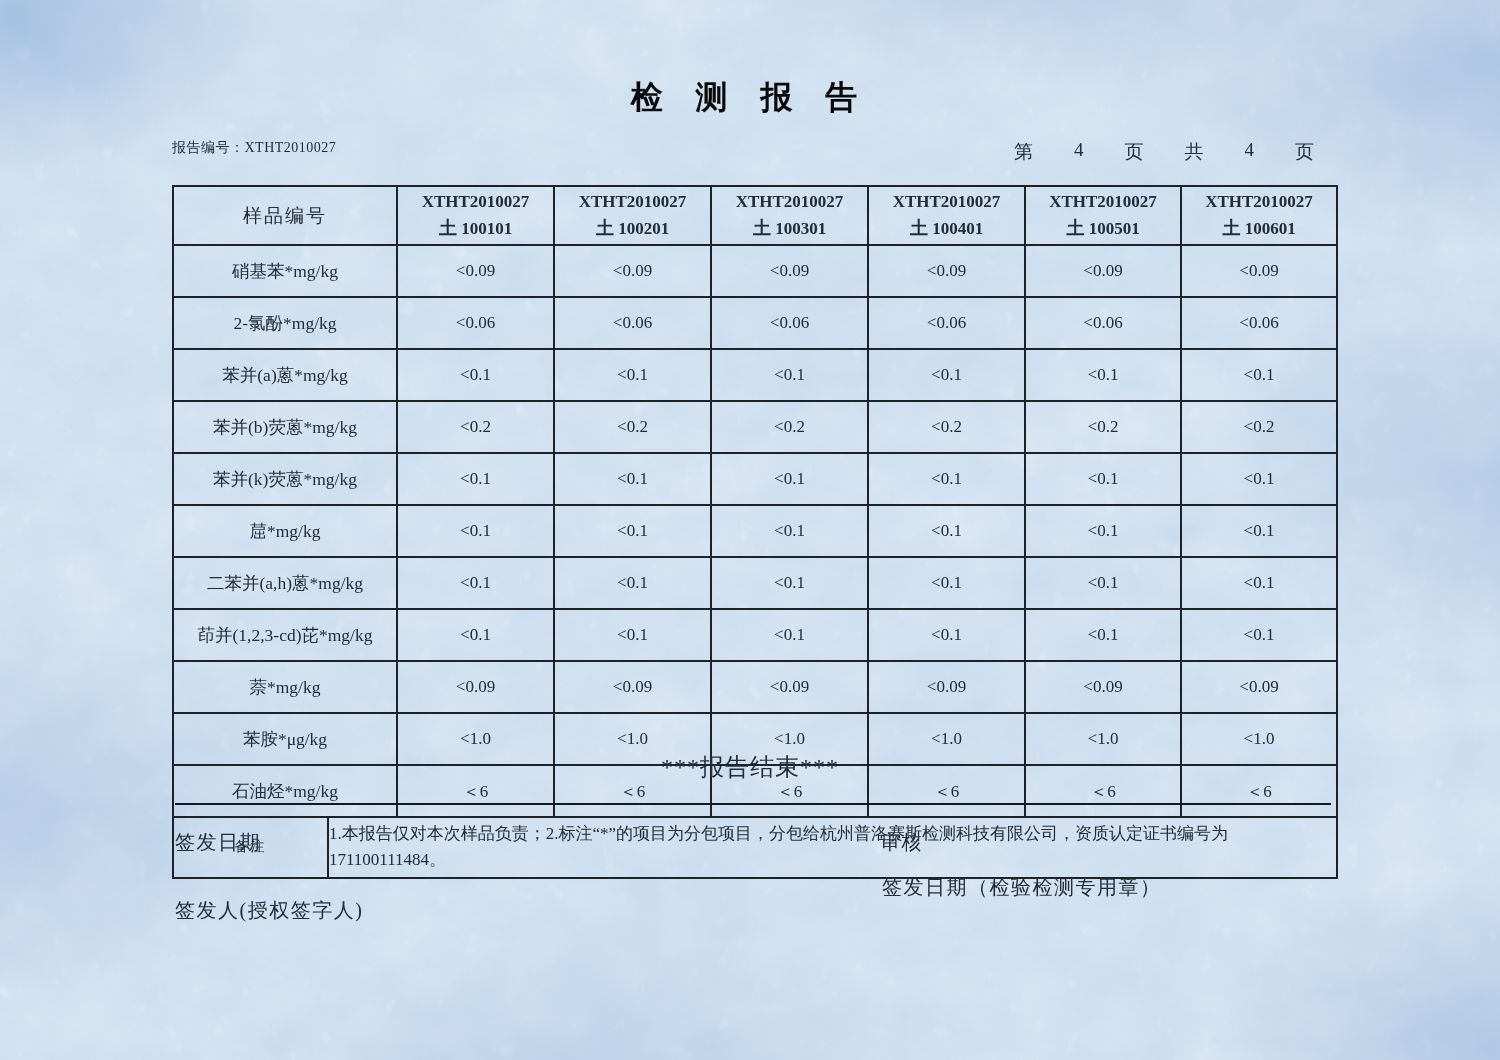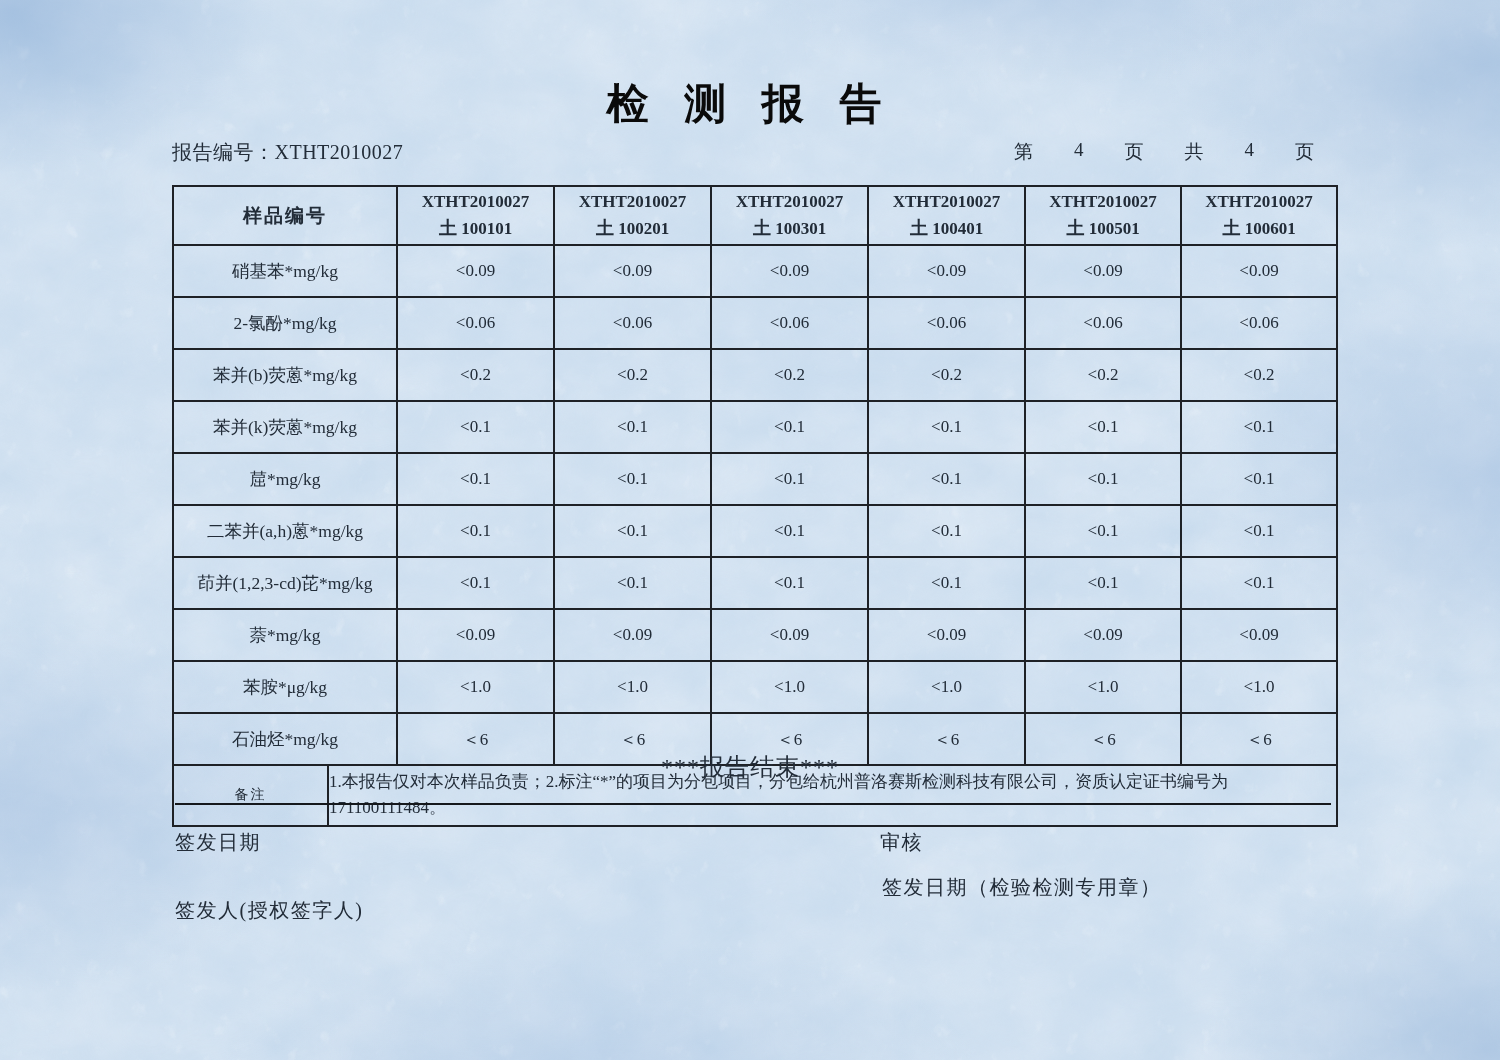--- a/index.html
+++ b/index.html
@@ -21,47 +21,47 @@
       radial-gradient(520px 300px at 1% 76%,  rgba(128,164,210,.30), transparent 62%),
       radial-gradient(640px 220px at 40% 101%,rgba(132,168,212,.24), transparent 60%),
       radial-gradient(520px 180px at 70% -2%, rgba(128,164,210,.28), transparent 60%);
   }
   .content { position: absolute; inset: 0; z-index: 2; }
 
   .title {
     position: absolute; top: 76px; left: 0; width: 100%;
     margin: 0; text-align: center;
     font-family: "Liberation Sans", "DejaVu Sans", sans-serif;
-    font-weight: 700; font-size: 42px; letter-spacing: 12px;
+    font-weight: 700; font-size: 32px; letter-spacing: 12px;
     color: #0a0a0a; white-space: pre;
   }
   .report-no {
     position: absolute; left: 172px; top: 139px;
-    font-size: 20px; letter-spacing: .5px;
+    font-size: 14px; letter-spacing: .5px;
   }
   .pagination {
     position: absolute; left: 1014px; top: 139px; width: 300px;
     display: flex; justify-content: space-between; font-size: 19px;
   }
 
   table.results {
     position: absolute; left: 172px; top: 185px; width: 1164px;
     border-collapse: collapse; table-layout: fixed;
   }
   .results th, .results td {
     border: 2px solid #1e2126;
     text-align: center; vertical-align: middle;
     padding: 0; overflow: hidden;
   }
   .results thead tr { height: 59px; }
   .results tbody tr { height: 52px; }
   .results tr.notes-row { height: 54px; }
   .corner {
     font-family: "Liberation Sans", "DejaVu Sans", sans-serif;
-    font-weight: 700; font-size: 19px; letter-spacing: 2px; margin-top: 48px;
+    font-weight: 400; font-size: 19px; letter-spacing: 2px; margin-top: 48px;
   }
   .col-head { font-weight: 700; font-size: 17px; line-height: 1.45; }
   .soil {
     font-family: "Liberation Sans", "DejaVu Sans", sans-serif;
     font-size: 18px;
   }
   .row-label { font-size: 17.5px; }
   .val { font-size: 17px; }
   .notes-label { font-size: 14px; letter-spacing: 2px; }
   .notes-text {
@@ -188,20 +188,29 @@
         <tr>
           <td class="row-label" colspan="2">2-氯酚*mg/kg</td>
           <td class="val">&lt;0.06</td>
           <td class="val">&lt;0.06</td>
           <td class="val">&lt;0.06</td>
           <td class="val">&lt;0.06</td>
           <td class="val">&lt;0.06</td>
           <td class="val">&lt;0.06</td>
         </tr>
         <tr>
+          <td class="row-label" colspan="2">苯并(a)蒽*mg/kg</td>
+          <td class="val">&lt;0.1</td>
+          <td class="val">&lt;0.1</td>
+          <td class="val">&lt;0.1</td>
+          <td class="val">&lt;0.1</td>
+          <td class="val">&lt;0.1</td>
+          <td class="val">&lt;0.1</td>
+        </tr>
+        <tr>
           <td class="row-label" colspan="2">苯并(b)荧蒽*mg/kg</td>
           <td class="val">&lt;0.2</td>
           <td class="val">&lt;0.2</td>
           <td class="val">&lt;0.2</td>
           <td class="val">&lt;0.2</td>
           <td class="val">&lt;0.2</td>
           <td class="val">&lt;0.2</td>
         </tr>
         <tr>
           <td class="row-label" colspan="2">苯并(k)荧蒽*mg/kg</td>

